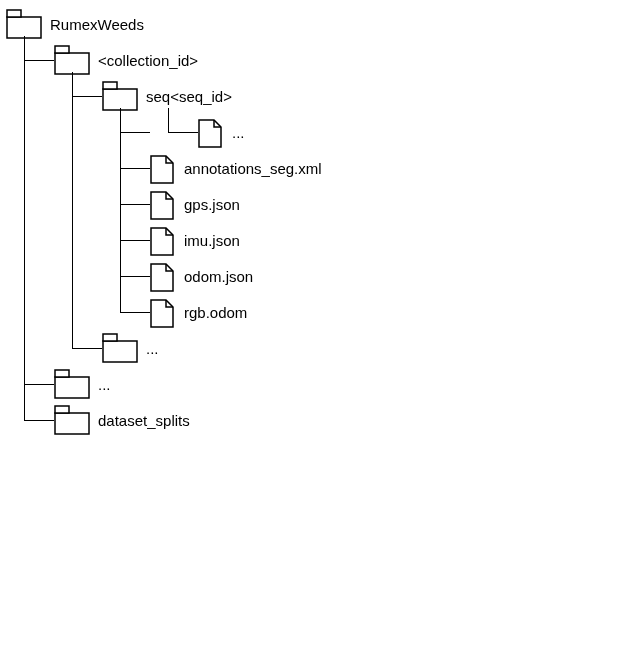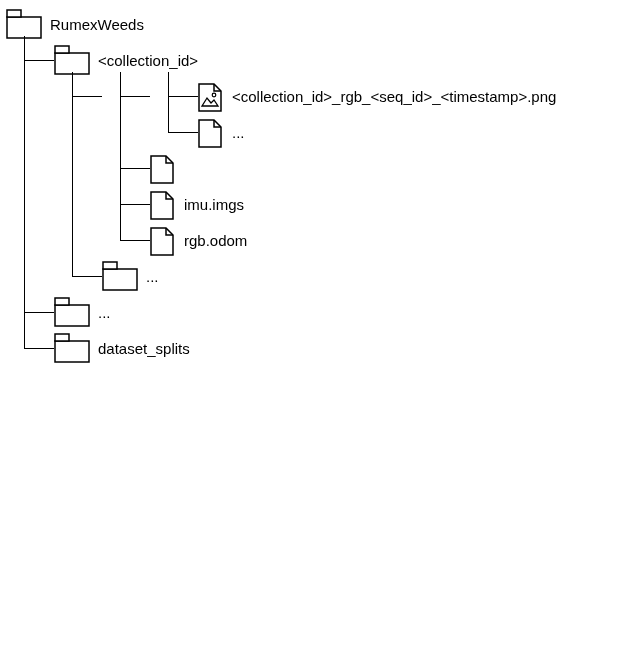--- a/index.html
+++ b/index.html
@@ -114,66 +114,85 @@
           <svg width="36" height="30">
               <use href="#folder-ico"></use>
             </svg>
         </span>
         <span class="label">&lt;collection_id&gt;</span>
       </div>
 
       <div class="children">
 
         <div class="entry">
+          <div class="node">
+            <span class="icon ico">
+              <svg width="36" height="30">
+                  <use href="#folder-ico"></use>
+                </svg>
+            </span>
+            <span class="label">seq&lt;seq_id&gt;</span>
+          </div>
 
           <div class="children">
 
             <div class="entry">
 
               <div class="children">
-                <div class="entry">
-                  <div class="node">
-                    <span class="icon ico-sm">
-                      <svg width="24" height="29">
-                          <use href="#image-ico"></use>
-                        </svg>
-                    </span>
-                    <span class="label">&lt;collection_id&gt;_rgb_&lt;seq_id&gt;_&lt;timestamp&gt;.png</span>
-                  </div>
-                </div>
                 <div class="entry">
                   <div class="node">
                     <span class="icon ico-sm">
                       <svg width="24" height="29">
                           <use href="#file-ico"></use>
                         </svg>
                     </span>
                     <span class="label">...</span>
                   </div>
                 </div>
               </div>
             </div>
 
             <div class="entry">
               <div class="node">
                 <span class="icon ico-sm">
                   <svg width="24" height="29">
                       <use href="#file-ico"></use>
                     </svg>
                 </span>
-              </div>
-            </div>
-            <div class="entry">
-              <div class="node">
-                <span class="icon ico-sm">
-                  <svg width="24" height="29">
-                      <use href="#file-ico"></use>
-                    </svg>
-                </span>
-                <span class="label">imu.imgs</span>
+                <span class="label">annotations_seg.xml</span>
+              </div>
+            </div>
+            <div class="entry">
+              <div class="node">
+                <span class="icon ico-sm">
+                  <svg width="24" height="29">
+                      <use href="#file-ico"></use>
+                    </svg>
+                </span>
+                <span class="label">gps.json</span>
+              </div>
+            </div>
+            <div class="entry">
+              <div class="node">
+                <span class="icon ico-sm">
+                  <svg width="24" height="29">
+                      <use href="#file-ico"></use>
+                    </svg>
+                </span>
+                <span class="label">imu.json</span>
+              </div>
+            </div>
+            <div class="entry">
+              <div class="node">
+                <span class="icon ico-sm">
+                  <svg width="24" height="29">
+                      <use href="#file-ico"></use>
+                    </svg>
+                </span>
+                <span class="label">odom.json</span>
               </div>
             </div>
             <div class="entry">
               <div class="node">
                 <span class="icon ico-sm">
                   <svg width="24" height="29">
                       <use href="#file-ico"></use>
                     </svg>
                 </span>
                 <span class="label">rgb.odom</span>

